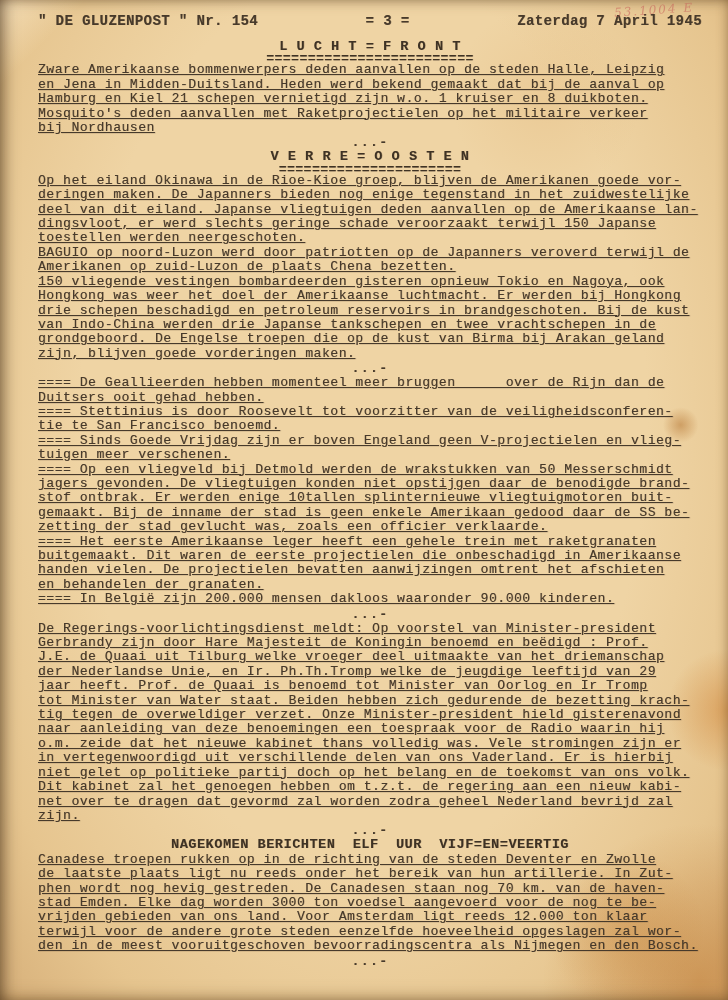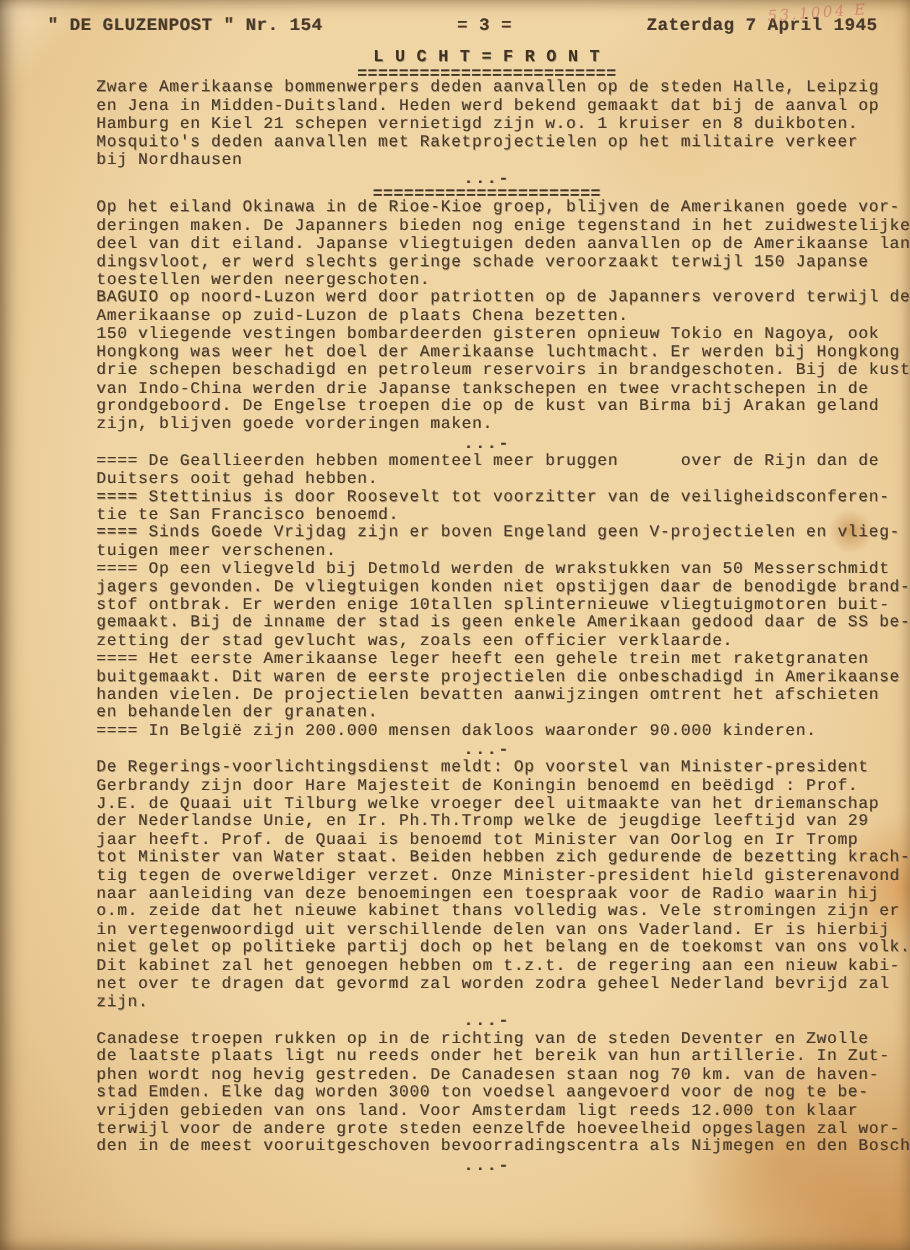--- a/index.html
+++ b/index.html
@@ -30,22 +30,22 @@
   .hdr{
     display:flex;justify-content:space-between;align-items:baseline;
     font-size:14px;font-weight:bold;height:18px;letter-spacing:.4px;white-space:pre;
   }
   .annot{
     position:absolute;top:3px;right:34px;
     font-family:"DejaVu Serif",serif;font-style:italic;
     font-size:12px;color:rgba(199,93,88,.55);
     transform:rotate(-4deg);letter-spacing:2px;text-shadow:none;
   }
-  .doc{margin-top:9px;font-size:13px;line-height:14.4px;letter-spacing:.55px;margin-left:39px;}
-  .para{white-space:pre;margin:0;}
+  .doc{margin-top:9px;font-size:13px;line-height:14.4px;letter-spacing:.55px;}
+  .para{white-space:pre;margin:0;text-decoration:underline;}
   .sec-head{
     text-align:center;font-weight:bold;font-size:13.5px;line-height:14.4px;
     white-space:pre;color:#3e3224;
   }
   .sec-underline{
     text-align:center;font-weight:bold;line-height:9px;font-size:13px;
     letter-spacing:.5px;color:#3e3224;height:9px;overflow:visible;
   }
   .sep{
     text-align:center;font-weight:bold;line-height:13px;height:13px;
@@ -64,28 +64,29 @@
   </div>
   <div class="doc" id="doc-body">
       <div class="sec-head">L U C H T = F R O N T</div>
       <div class="sec-underline">=========================</div>
       <div class="para">Zware Amerikaanse bommenwerpers deden aanvallen op de steden Halle, Leipzig
 en Jena in Midden-Duitsland. Heden werd bekend gemaakt dat bij de aanval op
 Hamburg en Kiel 21 schepen vernietigd zijn w.o. 1 kruiser en 8 duikboten.
 Mosquito's deden aanvallen met Raketprojectielen op het militaire verkeer
 bij Nordhausen</div>
       <div class="sep">...-</div>
+      <div class="sec-head">V E R R E = O O S T E N</div>
       <div class="sec-underline">======================</div>
       <div class="para">Op het eiland Okinawa in de Rioe-Kioe groep, blijven de Amerikanen goede vor-
 deringen maken. De Japanners bieden nog enige tegenstand in het zuidwestelijke
 deel van dit eiland. Japanse vliegtuigen deden aanvallen op de Amerikaanse lan-
 dingsvloot, er werd slechts geringe schade veroorzaakt terwijl 150 Japanse
 toestellen werden neergeschoten.</div>
       <div class="para">BAGUIO op noord-Luzon werd door patriotten op de Japanners veroverd terwijl de
-Amerikaanse op zuid-Luzon de plaats Chena bezetten.</div>
+Amerikanen op zuid-Luzon de plaats Chena bezetten.</div>
       <div class="para">150 vliegende vestingen bombardeerden gisteren opnieuw Tokio en Nagoya, ook
 Hongkong was weer het doel der Amerikaanse luchtmacht. Er werden bij Hongkong
 drie schepen beschadigd en petroleum reservoirs in brandgeschoten. Bij de kust
 van Indo-China werden drie Japanse tankschepen en twee vrachtschepen in de
 grondgeboord. De Engelse troepen die op de kust van Birma bij Arakan geland
 zijn, blijven goede vorderingen maken.</div>
       <div class="sep">...-</div>
       <div class="para">==== De Geallieerden hebben momenteel meer bruggen      over de Rijn dan de
 Duitsers ooit gehad hebben.
 ==== Stettinius is door Roosevelt tot voorzitter van de veiligheidsconferen-
@@ -111,20 +112,21 @@
 tot Minister van Water staat. Beiden hebben zich gedurende de bezetting krach-
 tig tegen de overweldiger verzet. Onze Minister-president hield gisterenavond
 naar aanleiding van deze benoemingen een toespraak voor de Radio waarin hij
 o.m. zeide dat het nieuwe kabinet thans volledig was. Vele stromingen zijn er
 in vertegenwoordigd uit verschillende delen van ons Vaderland. Er is hierbij
 niet gelet op politieke partij doch op het belang en de toekomst van ons volk.
 Dit kabinet zal het genoegen hebben om t.z.t. de regering aan een nieuw kabi-
 net over te dragen dat gevormd zal worden zodra geheel Nederland bevrijd zal
 zijn.</div>
       <div class="sep">...-</div>
+      <div class="sec-head">NAGEKOMEN BERICHTEN  ELF  UUR  VIJF=EN=VEERTIG</div>
       <div class="para">Canadese troepen rukken op in de richting van de steden Deventer en Zwolle
 de laatste plaats ligt nu reeds onder het bereik van hun artillerie. In Zut-
 phen wordt nog hevig gestreden. De Canadesen staan nog 70 km. van de haven-
 stad Emden. Elke dag worden 3000 ton voedsel aangevoerd voor de nog te be-
 vrijden gebieden van ons land. Voor Amsterdam ligt reeds 12.000 ton klaar
 terwijl voor de andere grote steden eenzelfde hoeveelheid opgeslagen zal wor-
 den in de meest vooruitgeschoven bevoorradingscentra als Nijmegen en den Bosch.</div>
       <div class="sep">...-</div>
     </div>
 </div>

